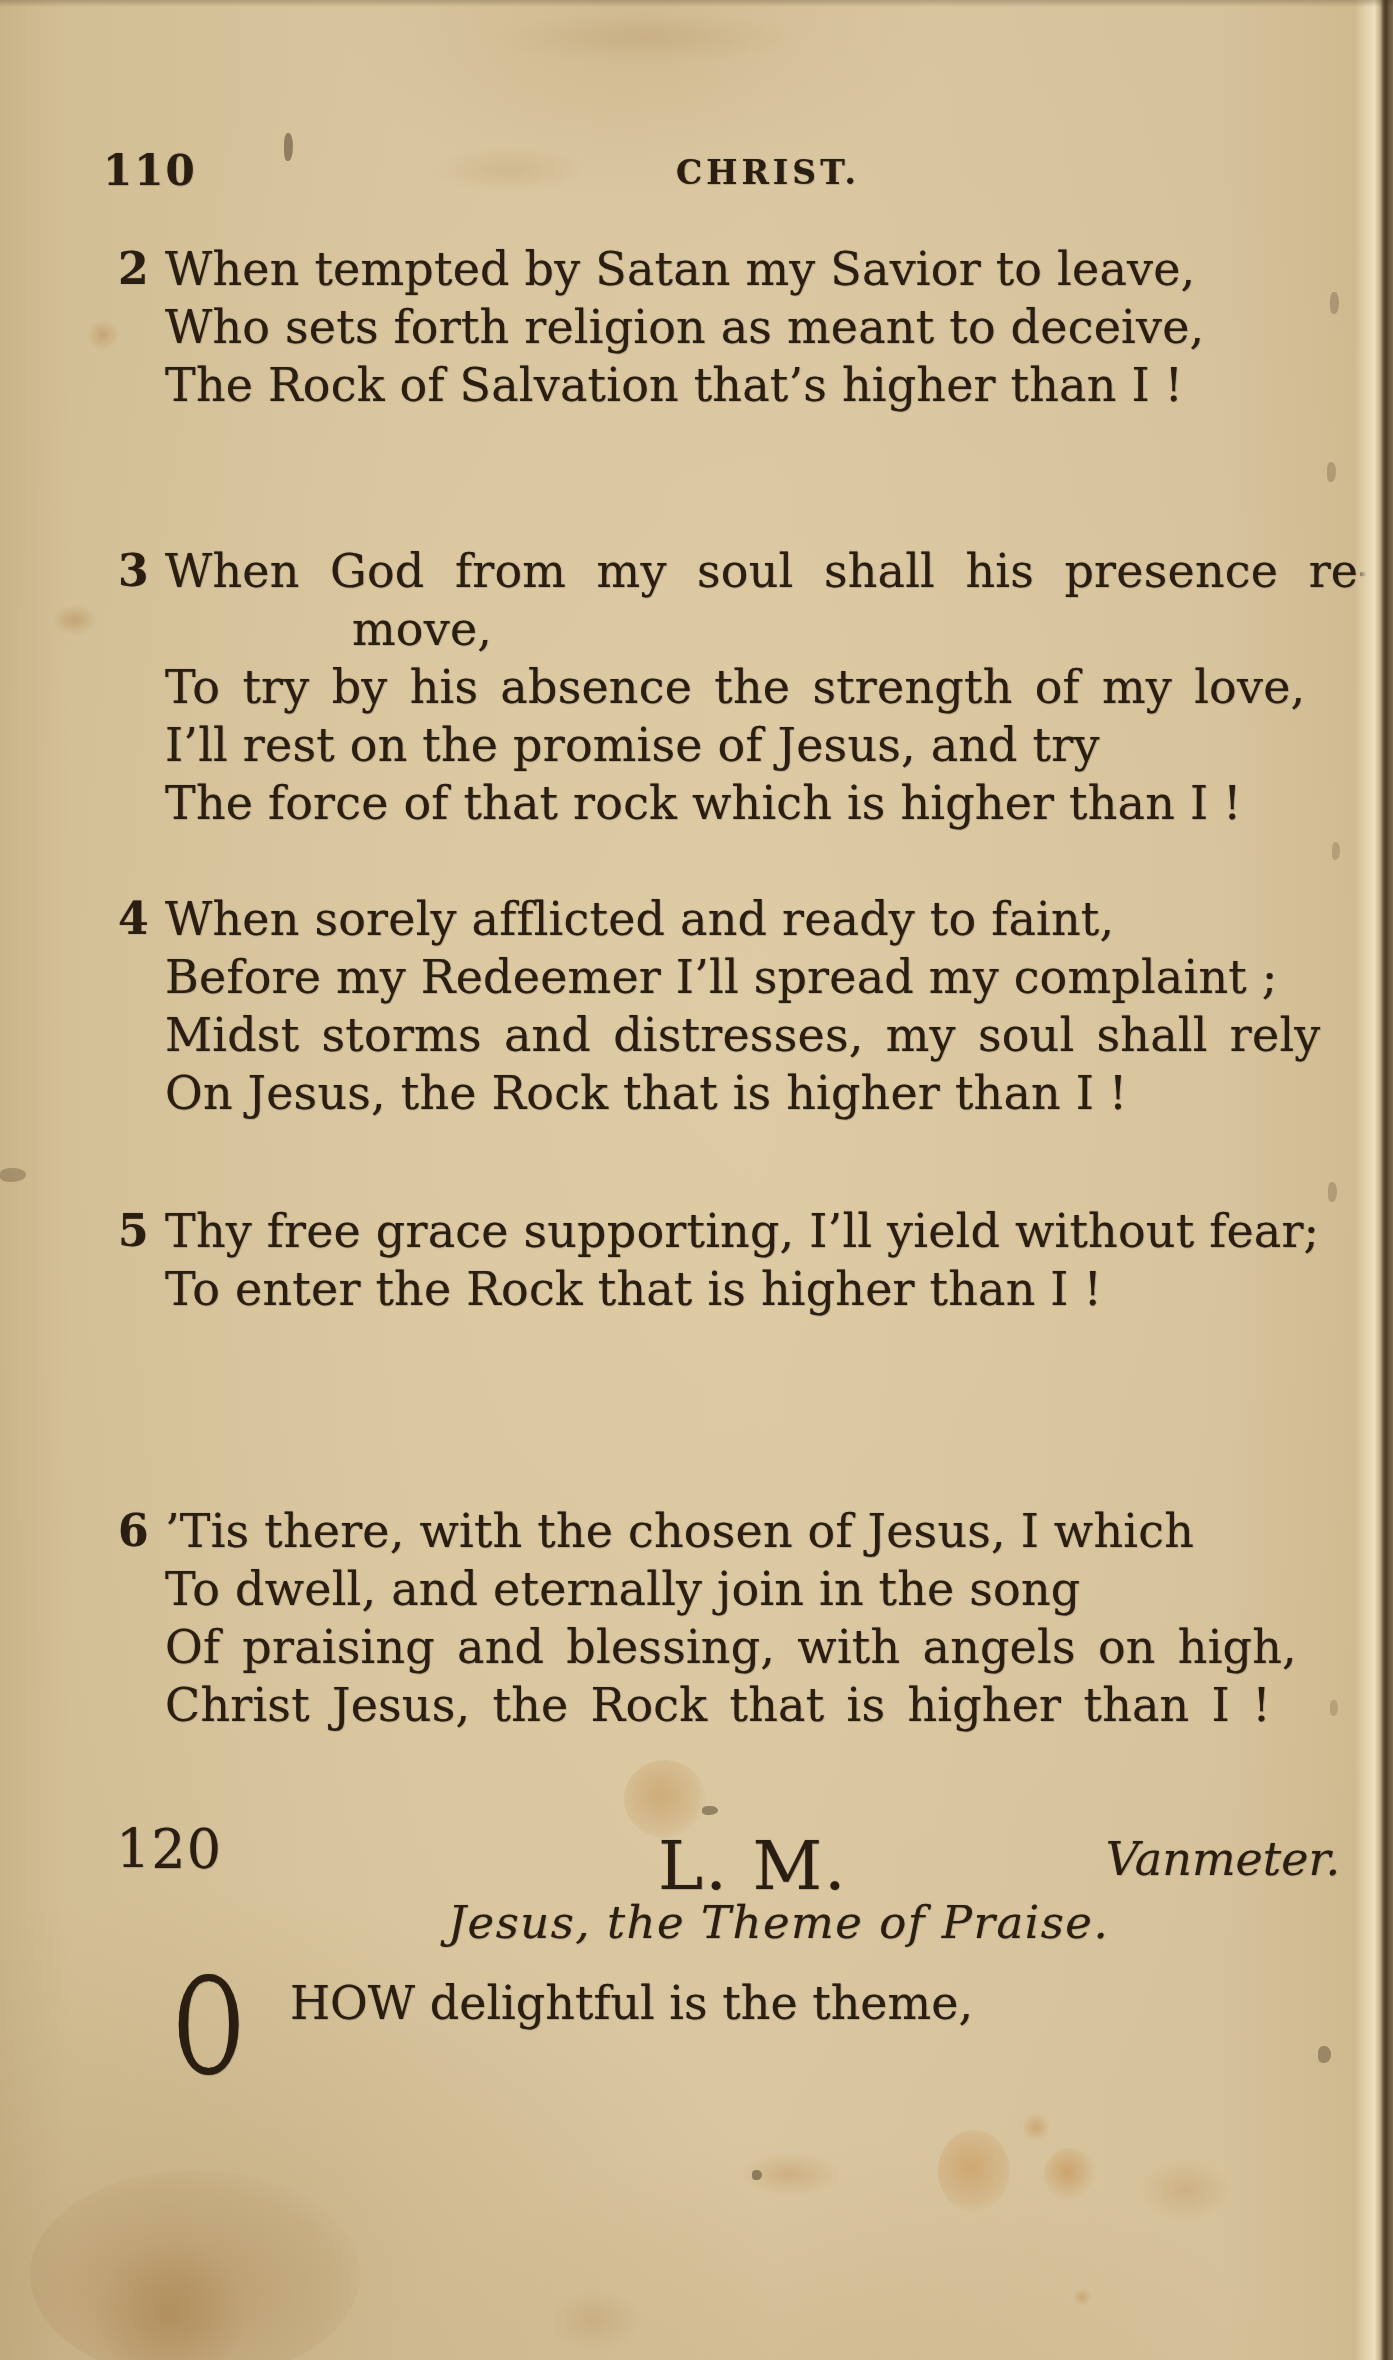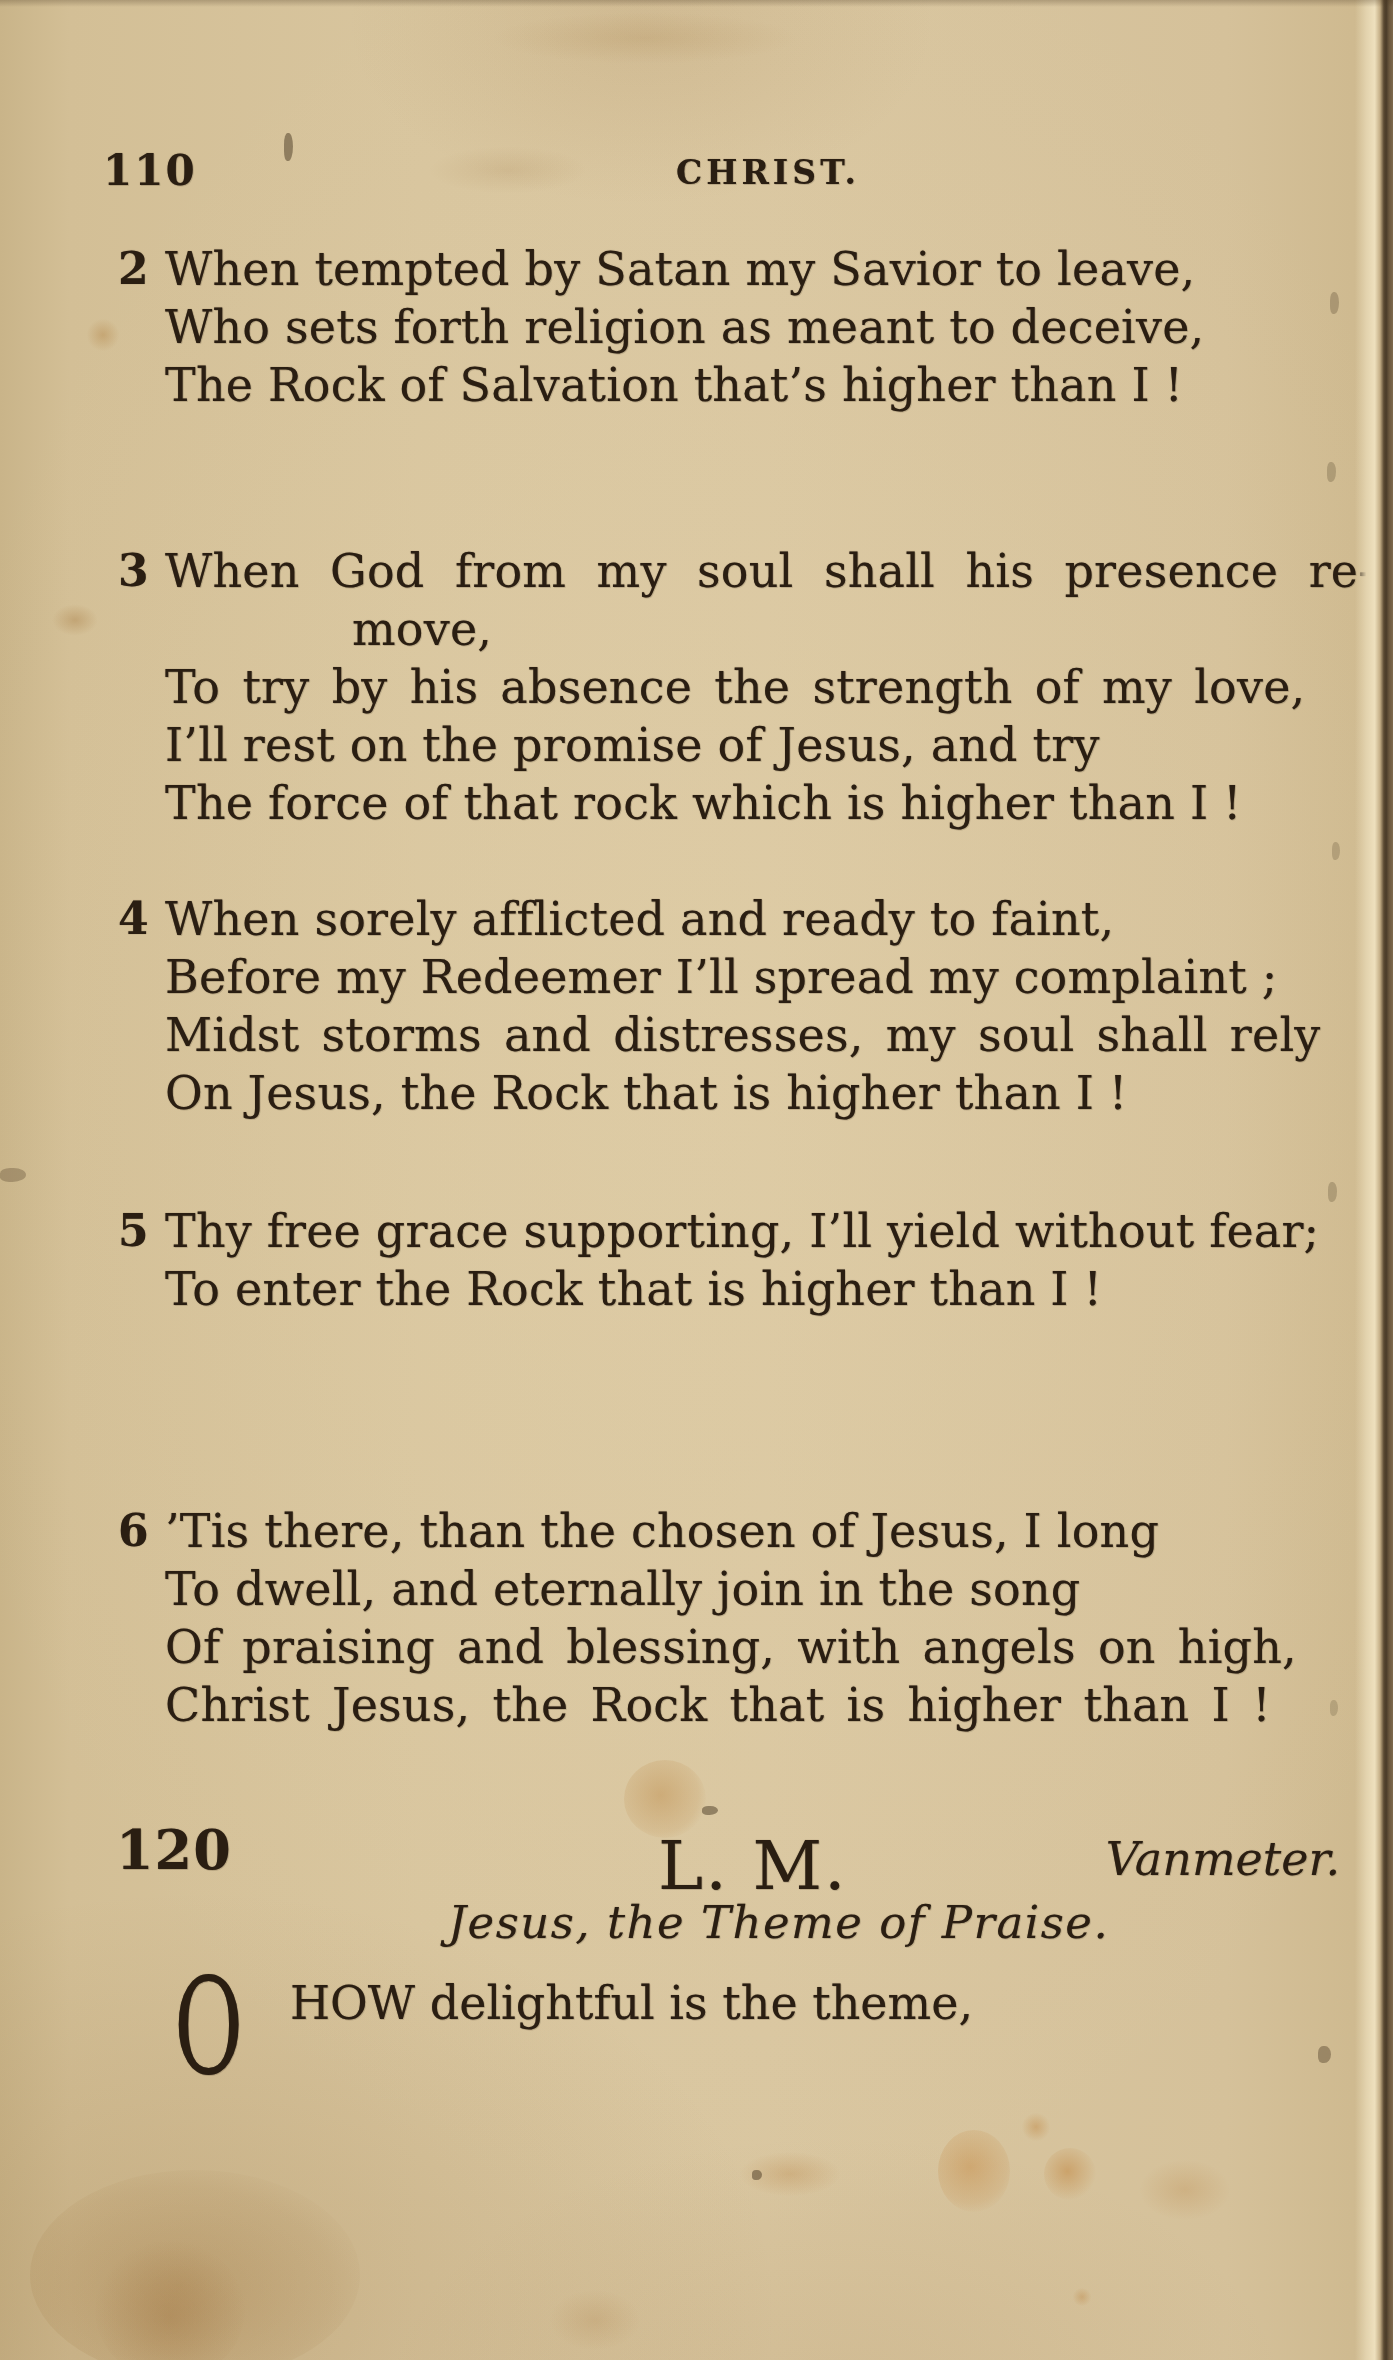--- a/index.html
+++ b/index.html
@@ -21,21 +21,21 @@
   .hdr-num{left:103px;top:146px;font-size:42px;font-weight:bold;letter-spacing:2px;}
   .hdr-title{left:676px;top:153px;font-size:33px;font-weight:bold;letter-spacing:4px;}
   .verse{position:absolute;left:165px;width:1220px;font-size:46px;letter-spacing:.2px;}
   .verse .vline{line-height:58px;height:58px;
        text-shadow:0 0 1px rgba(43,30,16,.55),1px 1px 0 rgba(43,30,16,.12);white-space:nowrap;}
   .vnum{position:absolute;left:-47px;top:0;line-height:58px;font-weight:bold;font-size:44px;
        text-shadow:0 0 1px rgba(43,30,16,.55);}
   .indent-cont{padding-left:187px;}
   .ws-wide{word-spacing:.34em;}
   .ws-med{word-spacing:.16em;}
-  .h120-num{left:116px;top:1818px;font-size:54px;font-weight:bold;letter-spacing:1px;}
+  .h120-num{left:116px;top:1818px;font-size:54px;font-weight:normal;letter-spacing:1px;}
   .h120-meter{left:658px;top:1826px;font-size:68px;letter-spacing:2px;}
   .h120-tune{right:53px;top:1832px;font-size:46px;font-style:italic;}
   .h120-title{left:448px;top:1896px;font-size:45px;font-style:italic;letter-spacing:1.5px;}
   .dropcap{left:174px;top:1968px;font-size:132px;line-height:118px;
        transform:scaleX(.64);transform-origin:left top;
        text-shadow:0 0 1px rgba(43,30,16,.6),1px 1px 0 rgba(43,30,16,.15);}
   .h120-l1{left:290px;top:1976px;font-size:46px;}
   .h120-l2{left:294px;top:2036px;font-size:46px;}
   .page-edge{position:absolute;top:0;right:0;width:38px;height:2360px;
      background:linear-gradient(90deg, rgba(214,195,156,0) 0%, #e3d3ae 30%, #eee0bd 52%,
@@ -78,21 +78,21 @@
   </div>
 
   <div class="verse" style="top:1202px">
     <span class="vnum">5</span>
     <div class="vline">Thy free grace supporting, I’ll yield without fear;</div>
     <div class="vline">To enter the Rock that is higher than I !</div>
   </div>
 
   <div class="verse" style="top:1502px">
     <span class="vnum">6</span>
-    <div class="vline">’Tis there, than the chosen of Jesus, I long</div>
+    <div class="vline">’Tis there, with the chosen of Jesus, I which</div>
     <div class="vline">To dwell, and eternally join in the song</div>
     <div class="vline ws-med">Of praising and blessing, with angels on high,</div>
     <div class="vline ws-med">Christ Jesus, the Rock that is higher than I !</div>
   </div>
 
   <div class="txt h120-num">120</div>
   <div class="txt h120-meter">L. M.</div>
   <div class="txt h120-tune">Vanmeter.</div>
   <div class="txt h120-title">Jesus, the Theme of Praise.</div>
 

